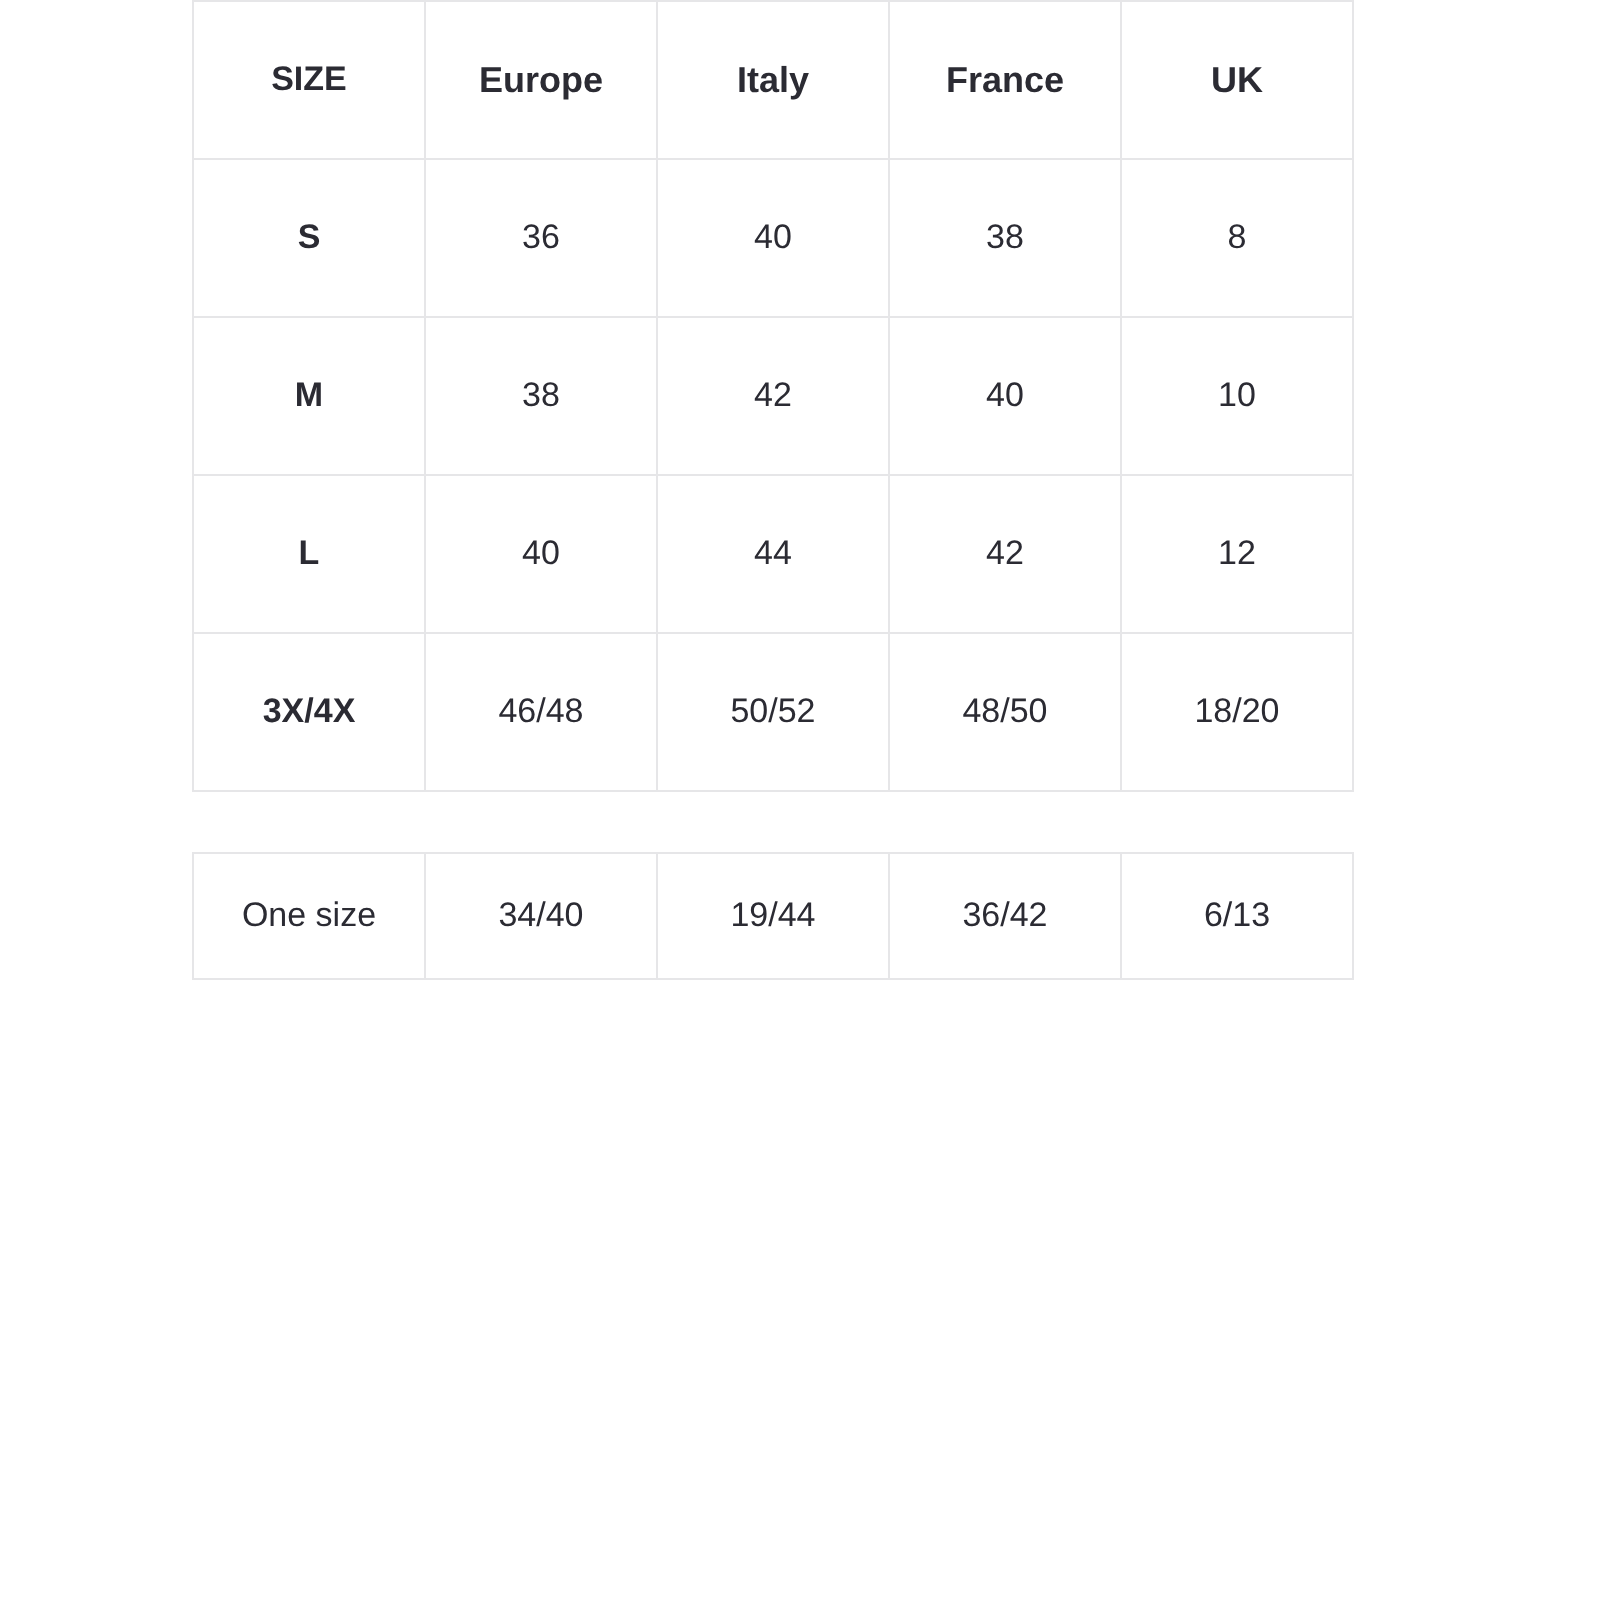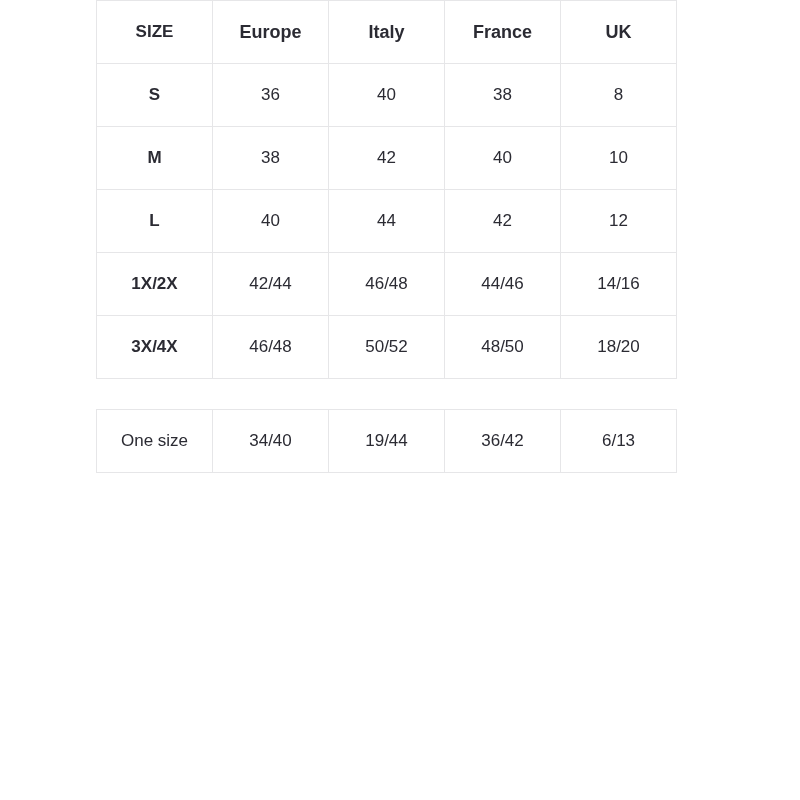--- a/index.html
+++ b/index.html
@@ -26,21 +26,21 @@
     width: 580px;
   }
   table.size-table {
     border-collapse: collapse;
     width: 580px;
     table-layout: fixed;
   }
   table.size-table td,
   table.size-table th {
     border: 1px solid #e6e6e8;
-    height: 63px;
+    height: 79px;
     text-align: center;
     vertical-align: middle;
     font-size: 17px;
     font-weight: 400;
     color: #2b2b33;
     padding: 0;
   }
   table.size-table th {
     font-weight: 700;
     font-size: 18px;
@@ -115,27 +115,20 @@
           <td>10</td>
         </tr>
         <tr>
           <td class="rowhead">L</td>
           <td>40</td>
           <td>44</td>
           <td>42</td>
           <td>12</td>
         </tr>
         <tr>
-          <td class="rowhead">1X/2X</td>
-          <td>42/44</td>
-          <td>46/48</td>
-          <td>44/46</td>
-          <td>14/16</td>
-        </tr>
-        <tr>
           <td class="rowhead">3X/4X</td>
           <td>46/48</td>
           <td>50/52</td>
           <td>48/50</td>
           <td>18/20</td>
         </tr>
       </tbody>
     </table>
 
     <div class="spacer"></div>

